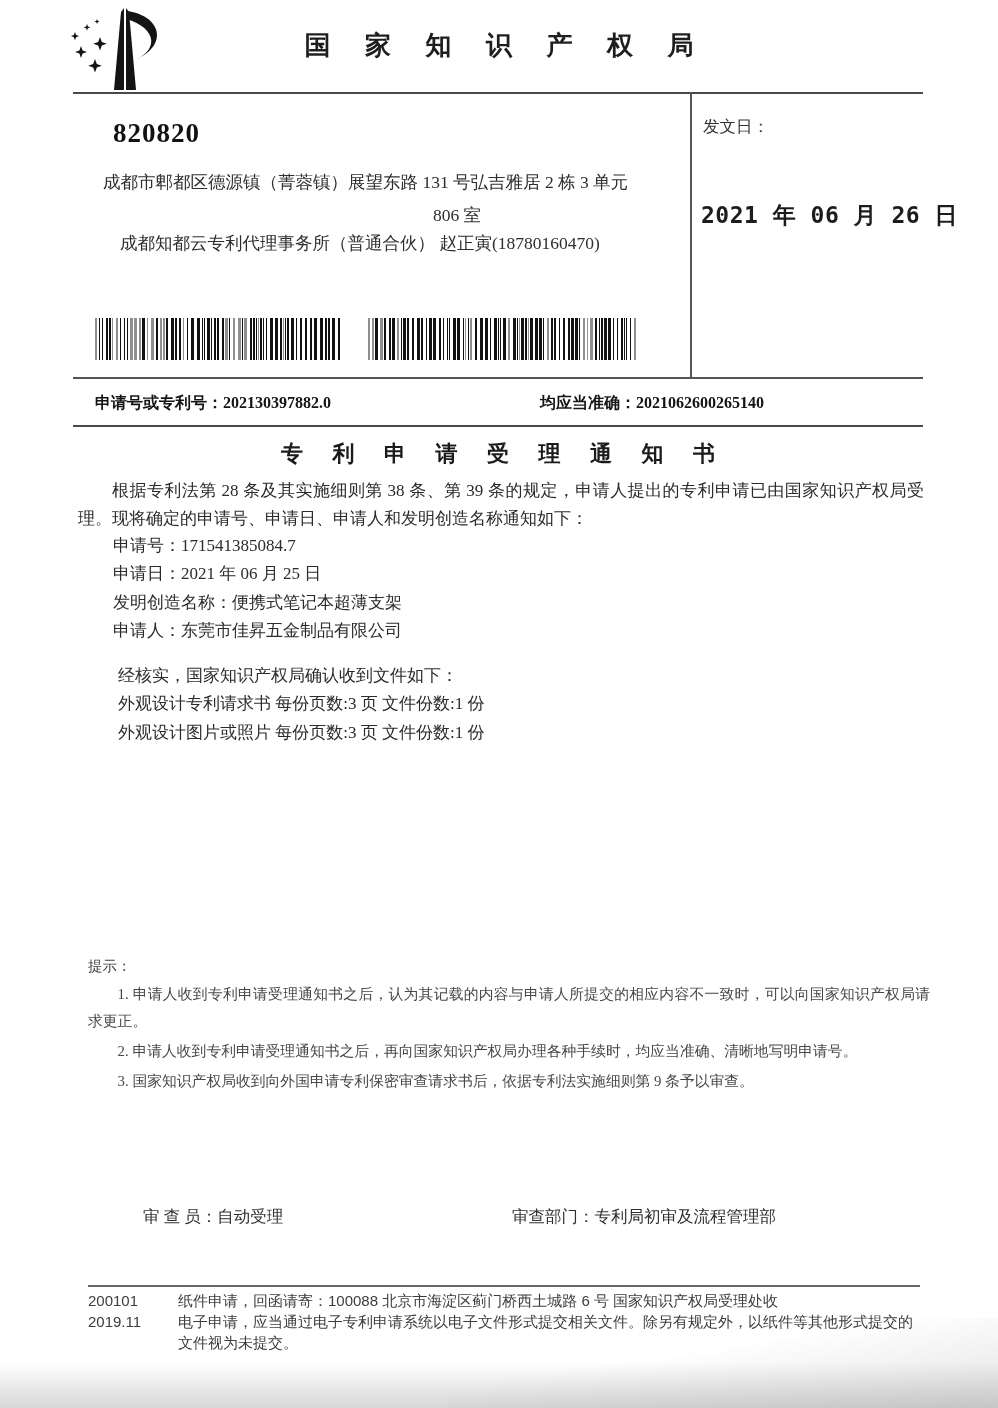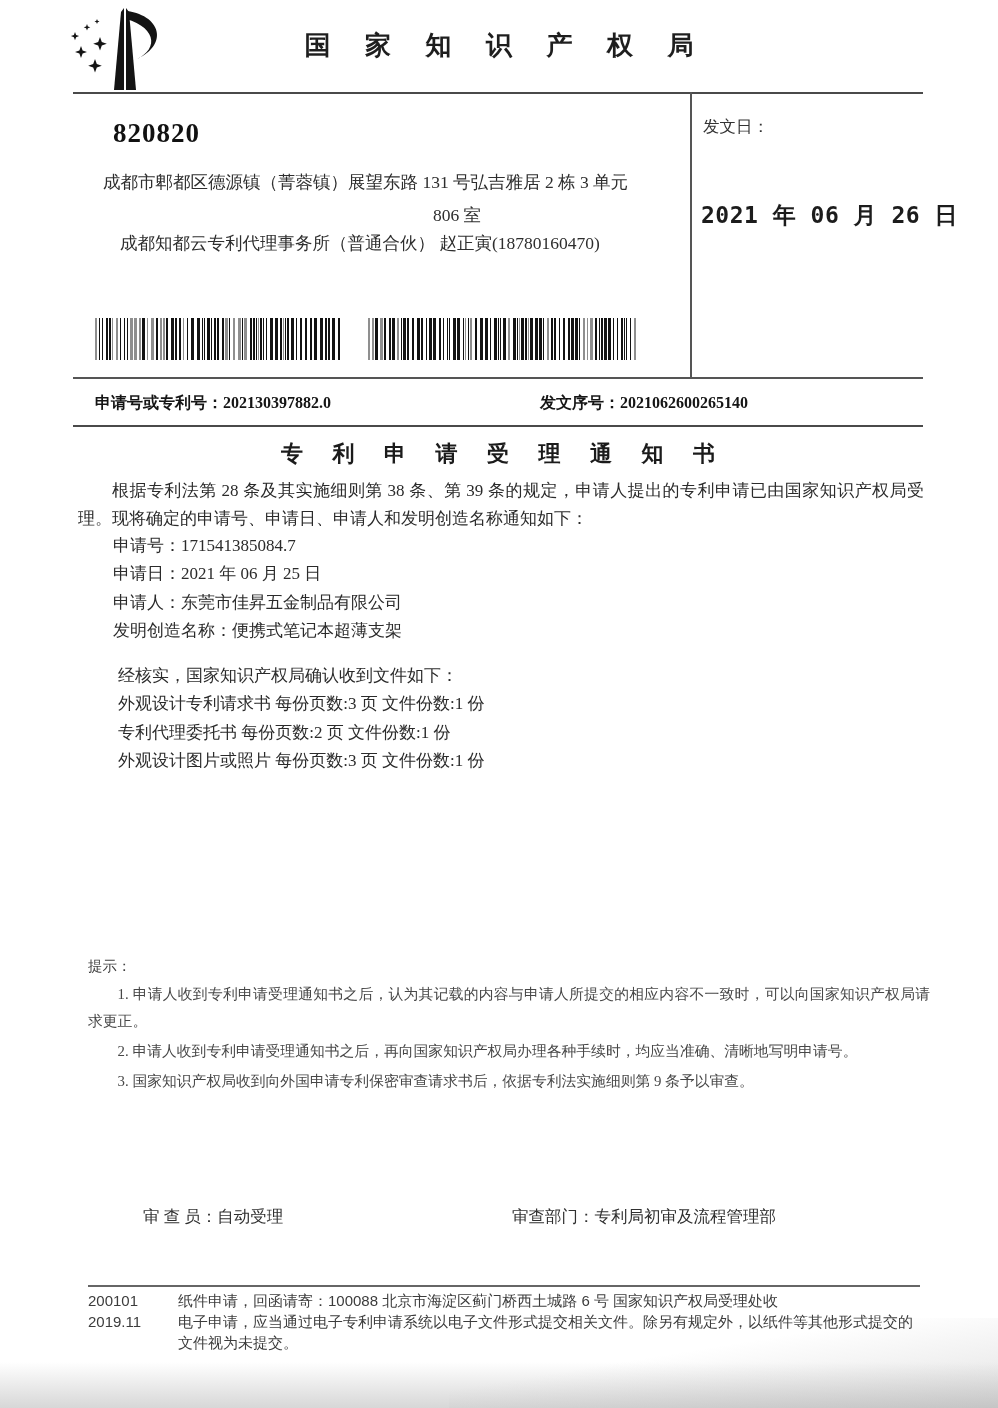--- a/index.html
+++ b/index.html
@@ -256,38 +256,37 @@
       <i style="left:266px;width:2px;background:#8f8f8f"></i>
     </div>
 
   <div class="abs dispatch-label">发文日：</div>
   <div class="abs dispatch-date">2021 年 06 月 26 日</div>
 
   <div class="abs numrow num-app">
     <span>申请号或专利号：</span><span>202130397882.0</span>
   </div>
   <div class="abs numrow num-serial">
-    <span>发文序号：</span><span>2021062600265140</span>
+    <span>均应当准确：</span><span>2021062600265140</span>
   </div>
 
   <div class="abs notice-title">专 利 申 请 受 理 通 知 书</div>
 
   <div class="abs body-text para1">根据专利法第 28 条及其实施细则第 38 条、第 39 条的规定，申请人提出的专利申请已由国家知识产权局受理。现将确定的申请号、申请日、申请人和发明创造名称通知如下：</div>
 
   <div class="abs body-text fields">
     <div>申请号：171541385084.7</div>
     <div>申请日：2021 年 06 月 25 日</div>
+    <div>发明创造名称：便携式笔记本超薄支架</div>
     <div>申请人：东莞市佳昇五金制品有限公司</div>
-    <div>发明创造名称：便携式笔记本超薄支架</div>
   </div>
 
   <div class="abs body-text recv">
     <div>经核实，国家知识产权局确认收到文件如下：</div>
     <div>外观设计专利请求书 每份页数:3 页  文件份数:1 份</div>
-    <div>专利代理委托书 每份页数:2 页  文件份数:1 份</div>
     <div>外观设计图片或照片 每份页数:3 页  文件份数:1 份</div>
   </div>
 
   <div class="abs tips-label">提示：</div>
   <div class="abs tips">
     <div class="tip">1. 申请人收到专利申请受理通知书之后，认为其记载的内容与申请人所提交的相应内容不一致时，可以向国家知识产权局请求更正。</div>
     <div class="tip">2. 申请人收到专利申请受理通知书之后，再向国家知识产权局办理各种手续时，均应当准确、清晰地写明申请号。</div>
     <div class="tip">3. 国家知识产权局收到向外国申请专利保密审查请求书后，依据专利法实施细则第 9 条予以审查。</div>
   </div>
 

